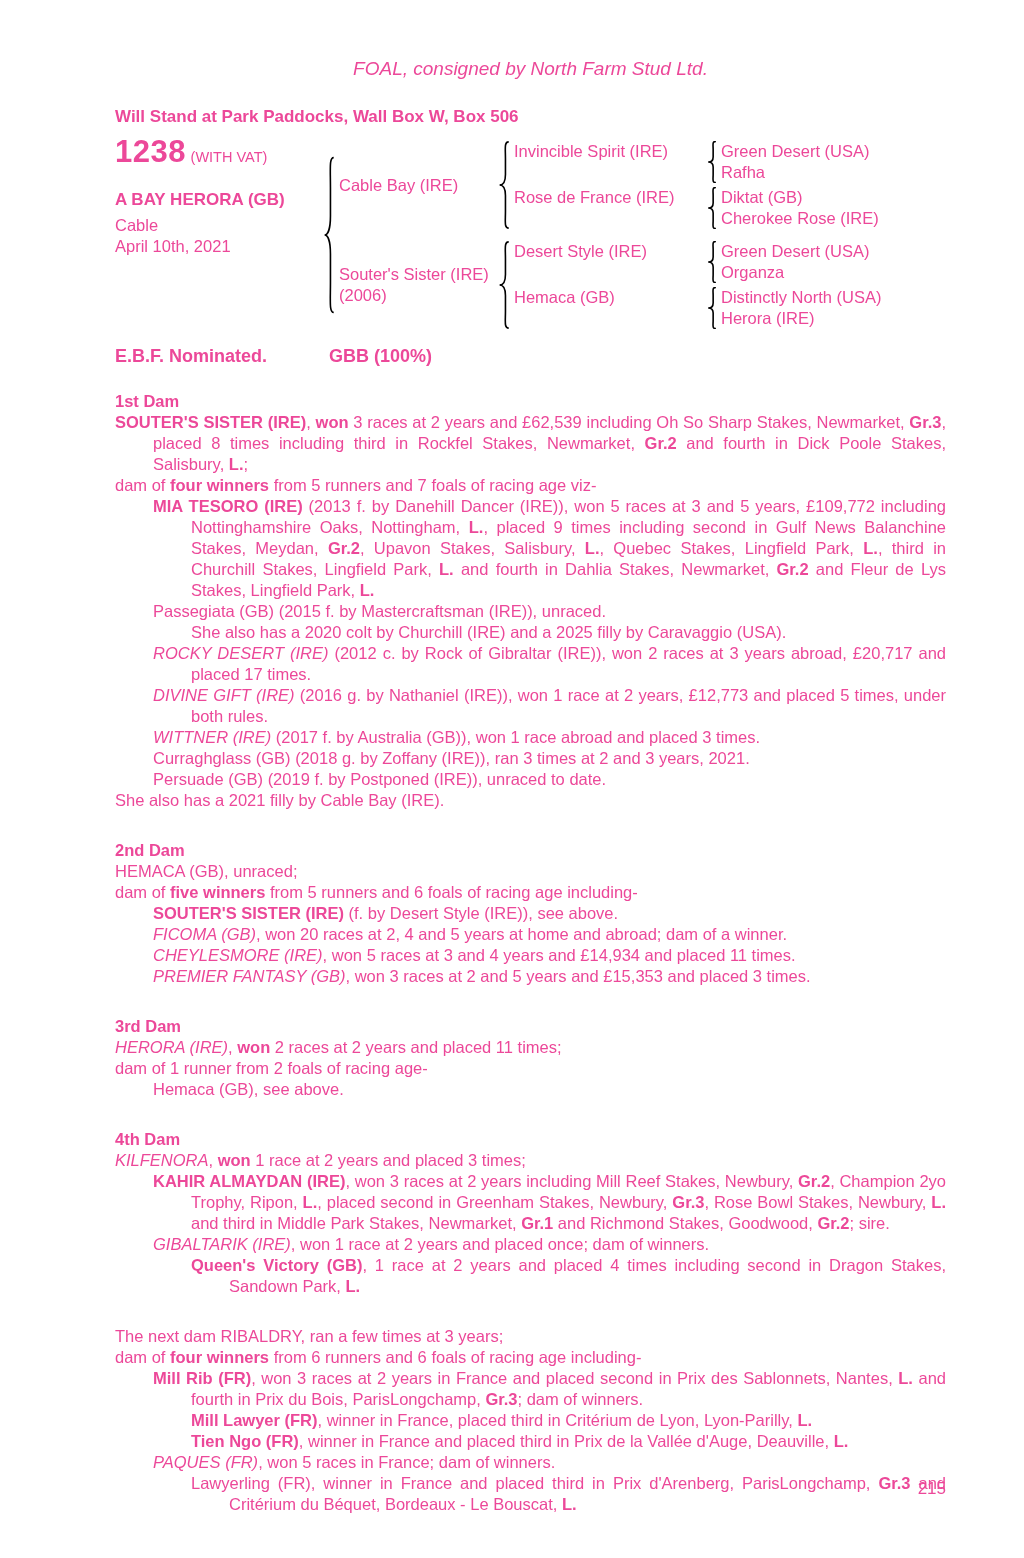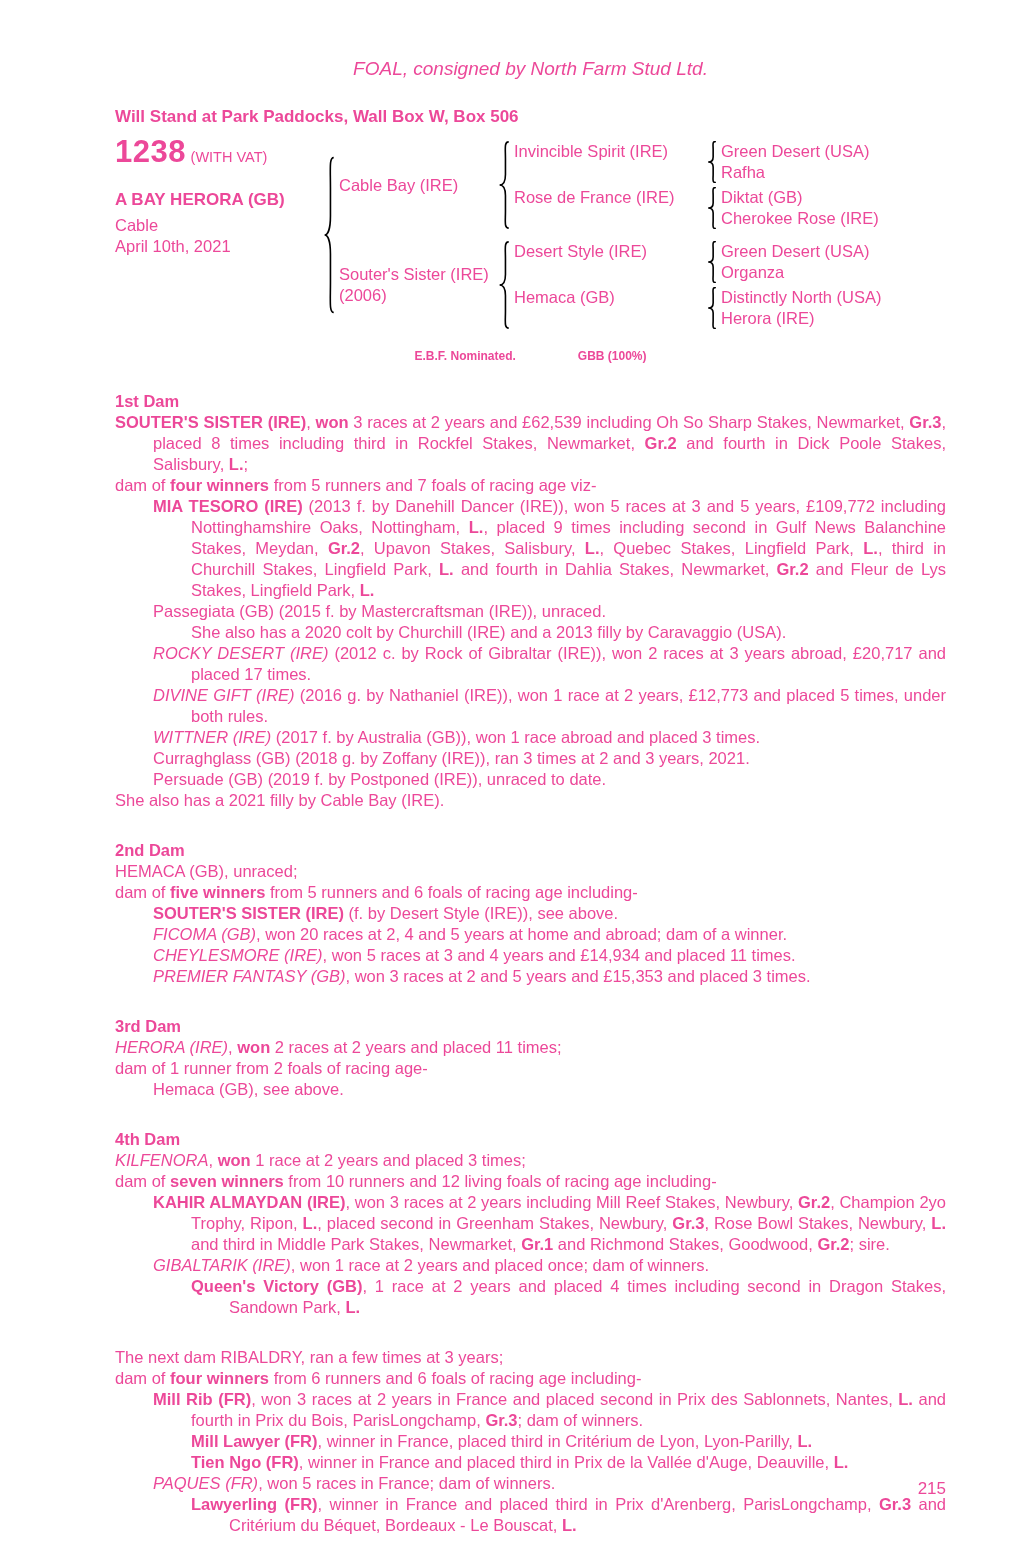--- a/index.html
+++ b/index.html
@@ -25,21 +25,21 @@
   .ped-tree { display:flex; align-items:center; }
   .brace { display:block; flex-shrink:0; }
   .gen1col { display:flex; flex-direction:column; gap:12px; margin-left:4px; }
   .gen1row { display:flex; align-items:center; }
   .g1name { width:158px; flex-shrink:0; }
   .gen2col { display:flex; flex-direction:column; gap:4px; margin-left:4px; }
   .gen2row { display:flex; align-items:flex-start; }
   .g2name { width:192px; flex-shrink:0; }
   .gen3col { margin-left:4px; white-space:nowrap; }
 
-  .ebf-row { display:flex; justify-content:center; gap:62px; font-weight:bold; font-size:12px; margin-top:17px; }
+  .ebf-row { display:flex; gap:62px; font-weight:bold; font-size:18px; margin-top:17px; }
 
   .sections { margin-top:24px; }
   .section + .section { margin-top:29px; }
   .heading { font-weight:bold; }
   .para { text-align:justify; }
   .h0 { padding-left:38px;  text-indent:-38px; }
   .h1 { padding-left:76px;  text-indent:-38px; }
   .h2 { padding-left:114px; text-indent:-38px; }
   .f0 { padding-left:0; }
   .f1 { padding-left:38px; }
@@ -143,21 +143,21 @@
     <span>GBB (100%)</span>
   </div>
 
   <div class="sections">
       <section class="section">
         <div class="heading">1st Dam</div>
         <div class="para h0"><span style="font-weight: bold;">SOUTER'S SISTER (IRE)</span><span>, </span><span style="font-weight: bold;">won</span><span> 3 races at 2 years and £62,539 including Oh So Sharp Stakes, Newmarket, </span><span style="font-weight: bold;">Gr.3</span><span>, placed 8 times including third in Rockfel Stakes, Newmarket, </span><span style="font-weight: bold;">Gr.2</span><span> and fourth in Dick Poole Stakes, Salisbury, </span><span style="font-weight: bold;">L.</span><span>;</span></div>
         <div class="para f0"><span>dam of </span><span style="font-weight: bold;">four winners</span><span> from 5 runners and 7 foals of racing age viz-</span></div>
         <div class="para h1"><span style="font-weight: bold;">MIA TESORO (IRE)</span><span> (2013 f. by Danehill Dancer (IRE)), won 5 races at 3 and 5 years, £109,772 including Nottinghamshire Oaks, Nottingham, </span><span style="font-weight: bold;">L.</span><span>, placed 9 times including second in Gulf News Balanchine Stakes, Meydan, </span><span style="font-weight: bold;">Gr.2</span><span>, Upavon Stakes, Salisbury, </span><span style="font-weight: bold;">L.</span><span>, Quebec Stakes, Lingfield Park, </span><span style="font-weight: bold;">L.</span><span>, third in Churchill Stakes, Lingfield Park, </span><span style="font-weight: bold;">L.</span><span> and fourth in Dahlia Stakes, Newmarket, </span><span style="font-weight: bold;">Gr.2</span><span> and Fleur de Lys Stakes, Lingfield Park, </span><span style="font-weight: bold;">L.</span></div>
         <div class="para h1"><span>Passegiata (GB) (2015 f. by Mastercraftsman (IRE)), unraced.</span></div>
-        <div class="para f2"><span>She also has a 2020 colt by Churchill (IRE) and a 2013 filly by Caravaggio (USA).</span></div>
+        <div class="para f2"><span>She also has a 2020 colt by Churchill (IRE) and a 2025 filly by Caravaggio (USA).</span></div>
         <div class="para h1"><span style="font-style: italic;">ROCKY DESERT (IRE)</span><span> (2012 c. by Rock of Gibraltar (IRE)), won 2 races at 3 years abroad, £20,717 and placed 17 times.</span></div>
         <div class="para h1"><span style="font-style: italic;">DIVINE GIFT (IRE)</span><span> (2016 g. by Nathaniel (IRE)), won 1 race at 2 years, £12,773 and placed 5 times, under both rules.</span></div>
         <div class="para h1"><span style="font-style: italic;">WITTNER (IRE)</span><span> (2017 f. by Australia (GB)), won 1 race abroad and placed 3 times.</span></div>
         <div class="para h1"><span>Curraghglass (GB) (2018 g. by Zoffany (IRE)), ran 3 times at 2 and 3 years, 2021.</span></div>
         <div class="para h1"><span>Persuade (GB) (2019 f. by Postponed (IRE)), unraced to date.</span></div>
         <div class="para f0"><span>She also has a 2021 filly by Cable Bay (IRE).</span></div>
       </section>
       <section class="section">
         <div class="heading">2nd Dam</div>
         <div class="para f0"><span>HEMACA (GB), unraced;</span></div>
@@ -169,31 +169,30 @@
       </section>
       <section class="section">
         <div class="heading">3rd Dam</div>
         <div class="para h0"><span style="font-style: italic;">HERORA (IRE)</span><span>, </span><span style="font-weight: bold;">won</span><span> 2 races at 2 years and placed 11 times;</span></div>
         <div class="para f0"><span>dam of 1 runner from 2 foals of racing age-</span></div>
         <div class="para f1"><span>Hemaca (GB), see above.</span></div>
       </section>
       <section class="section">
         <div class="heading">4th Dam</div>
         <div class="para h0"><span style="font-style: italic;">KILFENORA</span><span>, </span><span style="font-weight: bold;">won</span><span> 1 race at 2 years and placed 3 times;</span></div>
-        <div class="para f0"><span>dam of </span><span style="font-weight: bold;">seven winners</span><span> from 10 runners and 12 living foals of racing age including-</span></div>
         <div class="para h1"><span style="font-weight: bold;">KAHIR ALMAYDAN (IRE)</span><span>, won 3 races at 2 years including Mill Reef Stakes, Newbury, </span><span style="font-weight: bold;">Gr.2</span><span>, Champion 2yo Trophy, Ripon, </span><span style="font-weight: bold;">L.</span><span>, placed second in Greenham Stakes, Newbury, </span><span style="font-weight: bold;">Gr.3</span><span>, Rose Bowl Stakes, Newbury, </span><span style="font-weight: bold;">L.</span><span> and third in Middle Park Stakes, Newmarket, </span><span style="font-weight: bold;">Gr.1</span><span> and Richmond Stakes, Goodwood, </span><span style="font-weight: bold;">Gr.2</span><span>; sire.</span></div>
         <div class="para h1"><span style="font-style: italic;">GIBALTARIK (IRE)</span><span>, won 1 race at 2 years and placed once; dam of winners.</span></div>
         <div class="para h2"><span style="font-weight: bold;">Queen's Victory (GB)</span><span>, 1 race at 2 years and placed 4 times including second in Dragon Stakes, Sandown Park, </span><span style="font-weight: bold;">L.</span></div>
       </section>
       <section class="section">
         <div class="para f0"><span>The next dam RIBALDRY, ran a few times at 3 years;</span></div>
         <div class="para f0"><span>dam of </span><span style="font-weight: bold;">four winners</span><span> from 6 runners and 6 foals of racing age including-</span></div>
         <div class="para h1"><span style="font-weight: bold;">Mill Rib (FR)</span><span>, won 3 races at 2 years in France and placed second in Prix des Sablonnets, Nantes, </span><span style="font-weight: bold;">L.</span><span> and fourth in Prix du Bois, ParisLongchamp, </span><span style="font-weight: bold;">Gr.3</span><span>; dam of winners.</span></div>
         <div class="para h2"><span style="font-weight: bold;">Mill Lawyer (FR)</span><span>, winner in France, placed third in Critérium de Lyon, Lyon-Parilly, </span><span style="font-weight: bold;">L.</span></div>
         <div class="para h2"><span style="font-weight: bold;">Tien Ngo (FR)</span><span>, winner in France and placed third in Prix de la Vallée d'Auge, Deauville, </span><span style="font-weight: bold;">L.</span></div>
         <div class="para h1"><span style="font-style: italic;">PAQUES (FR)</span><span>, won 5 races in France; dam of winners.</span></div>
-        <div class="para h2"><span style="font-weight: bold;">Lawyerling (FR)</span><span>, winner in France and placed third in Prix d'Arenberg, ParisLongchamp, </span><span style="font-weight: bold;">Gr.3</span><span> and Critérium du Béquet, Bordeaux - Le Bouscat, </span><span style="font-weight: bold;">L.</span></div>
+        <div class="para h2"><span style="font-weight: normal;">Lawyerling (FR)</span><span>, winner in France and placed third in Prix d'Arenberg, ParisLongchamp, </span><span style="font-weight: bold;">Gr.3</span><span> and Critérium du Béquet, Bordeaux - Le Bouscat, </span><span style="font-weight: bold;">L.</span></div>
       </section>
     </div>
 
   <div class="page-number">215</div>
 
 </div>
 
 </body></html>

